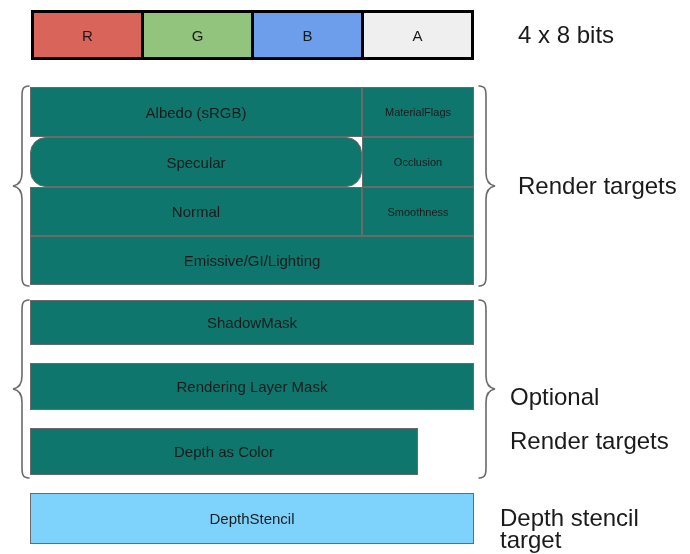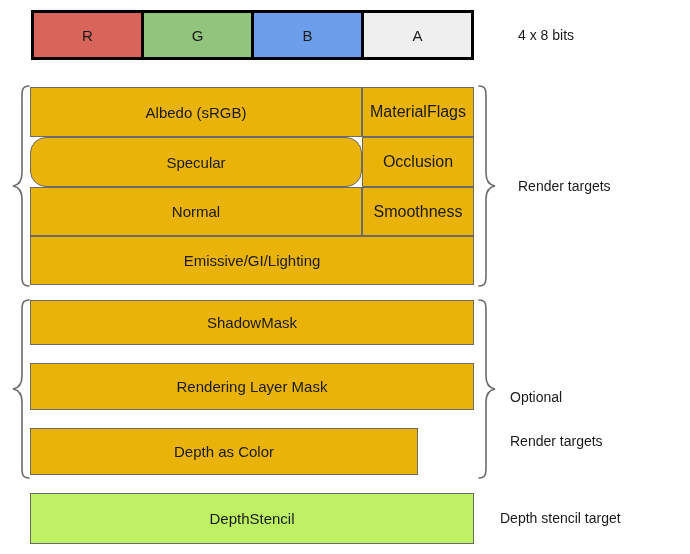--- a/index.html
+++ b/index.html
@@ -41,34 +41,34 @@
     border-right: 3px solid #000000;
     box-sizing: border-box;
   }
   .rgba-cell:last-child { border-right: none; }
 
   
   .gbox {
     position: absolute;
     box-sizing: border-box;
     border: 1px solid #6a6a6a;
-    background: #eab308;
+    background: #0f766e;
     display: flex;
     align-items: center;
     justify-content: center;
     font-size: 15px;
     color: #1a1a1a;
   }
-  .gbox.small { font-size: 16px; align-items: center; }
-  .gbox.pink { background: #bef264; }
+  .gbox.small { font-size: 11px; align-items: center; }
+  .gbox.pink { background: #7dd3fc; }
 
   
   .label {
     position: absolute;
-    font-size: 14px;
+    font-size: 24px;
     color: #1a1a1a;
     line-height: 22px;
     white-space: pre-line;
   }
   .label.center { text-align: left; }
 
   
   .brace {
     position: absolute;
     pointer-events: none;

